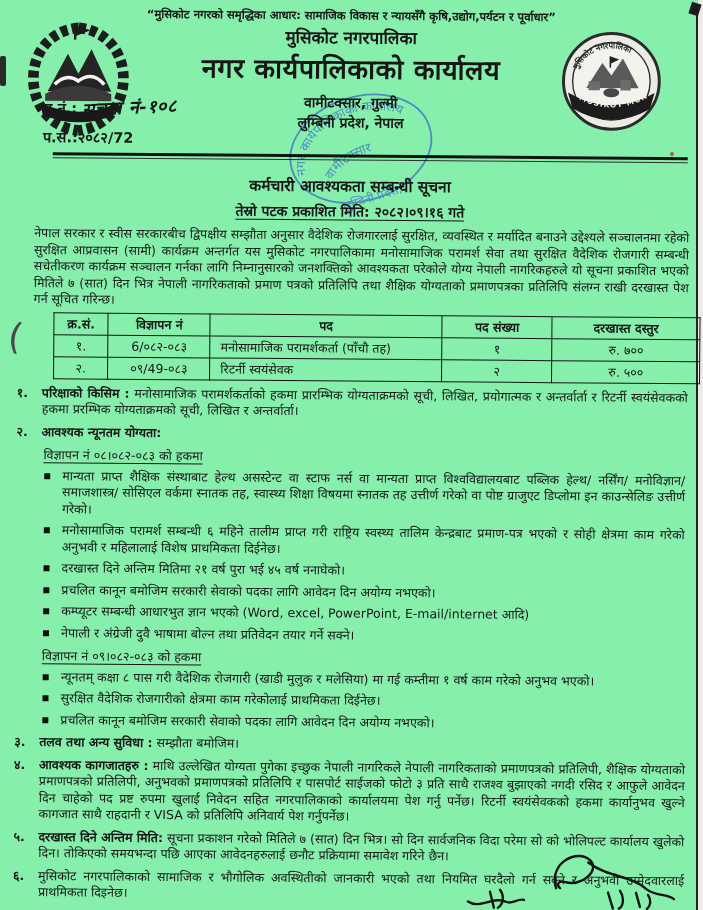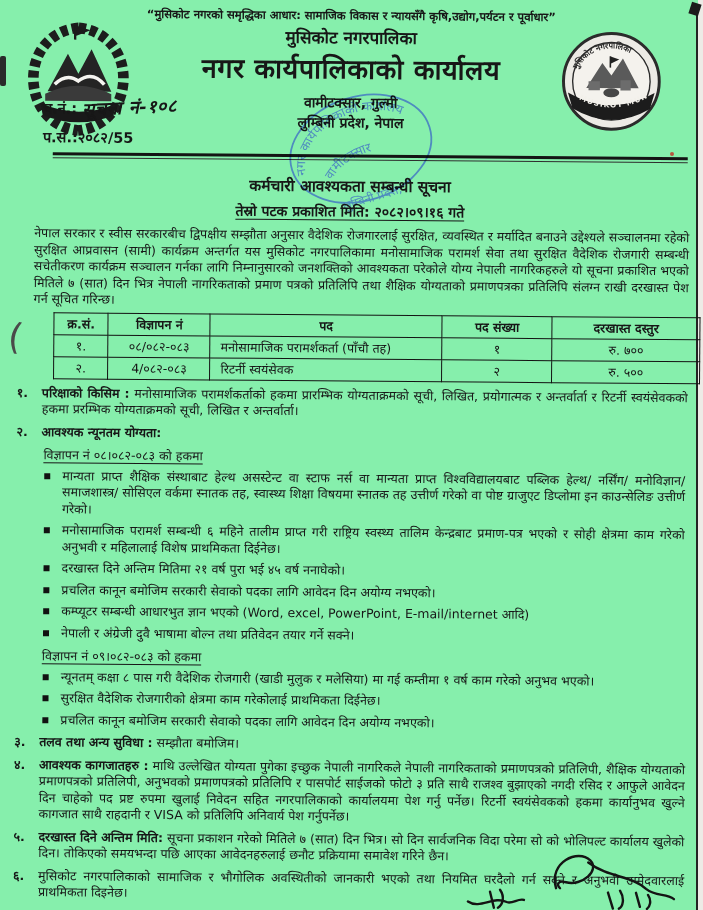--- a/index.html
+++ b/index.html
@@ -127,21 +127,21 @@
           <textPath href="#stArc2" startOffset="10%">वामीटक्सार</textPath>
         </text>
         <text x="48" y="116" font-size="12" fill="#3f6fc4">लुम्बिनी प्रदेश,</text>
       </svg>
 
       <div class="refs">
         <div>
           <span>च.नं.:</span><span class="ref-hand">सूचना नं-१०८</span>
         </div>
         <div class="line2">
-          <span>प.सं.:</span><span>२०८२/55</span>
+          <span>प.सं.:</span><span>२०८२/72</span>
         </div>
       </div>
     </div>
 
     <div class="rule"></div>
 
     <div class="title">कर्मचारी आवश्यकता सम्बन्धी सूचना</div>
     <div class="publine">तेस्रो पटक प्रकाशित मिति: २०८२।०९।१६ गते</div>
     <p class="intro">नेपाल सरकार र स्वीस सरकारबीच द्विपक्षीय सम्झौता अनुसार वैदेशिक रोजगारलाई सुरक्षित, व्यवस्थित र मर्यादित बनाउने उद्देश्यले सञ्चालनमा रहेको सुरक्षित आप्रवासन (सामी) कार्यक्रम अन्तर्गत यस मुसिकोट नगरपालिकामा मनोसामाजिक परामर्श सेवा तथा सुरक्षित वैदेशिक रोजगारी सम्बन्धी सचेतीकरण कार्यक्रम सञ्चालन गर्नका लागि निम्नानुसारको जनशक्तिको आवश्यकता परेकोले योग्य नेपाली नागरिकहरुले यो सूचना प्रकाशित भएको मितिले ७ (सात) दिन भित्र नेपाली नागरिकताको प्रमाण पत्रको प्रतिलिपि तथा शैक्षिक योग्यताको प्रमाणपत्रका प्रतिलिपि संलग्न राखी दरखास्त पेश गर्न सूचित गरिन्छ।</p>
 
@@ -149,28 +149,28 @@
       <tbody>
           <tr>
         <th class="c1">क्र.सं.</th>
         <th class="c2">विज्ञापन नं</th>
         <th class="c3">पद</th>
         <th class="c4">पद संख्या</th>
         <th class="c5">दरखास्त दस्तुर</th>
       </tr>
       <tr>
         <td>१.</td>
-        <td>०८/०८२-०८३</td>
+        <td>6/०८२-०८३</td>
         <td class="pos">मनोसामाजिक परामर्शकर्ता (पाँचौ तह)</td>
         <td>१</td>
         <td>रु. ७००</td>
       </tr>
       <tr>
         <td>२.</td>
-        <td>4/०८२-०८३</td>
+        <td>०९/49-०८३</td>
         <td class="pos">रिटर्नी स्वयंसेवक</td>
         <td>२</td>
         <td>रु. ५००</td>
       </tr>
     </tbody>
       </table>
 
     <div class="sections">
 
       <div class="item">

